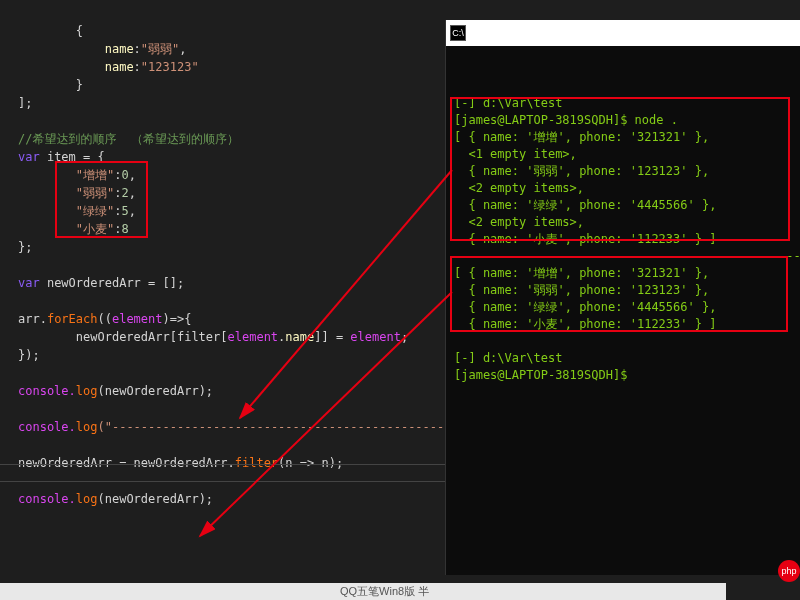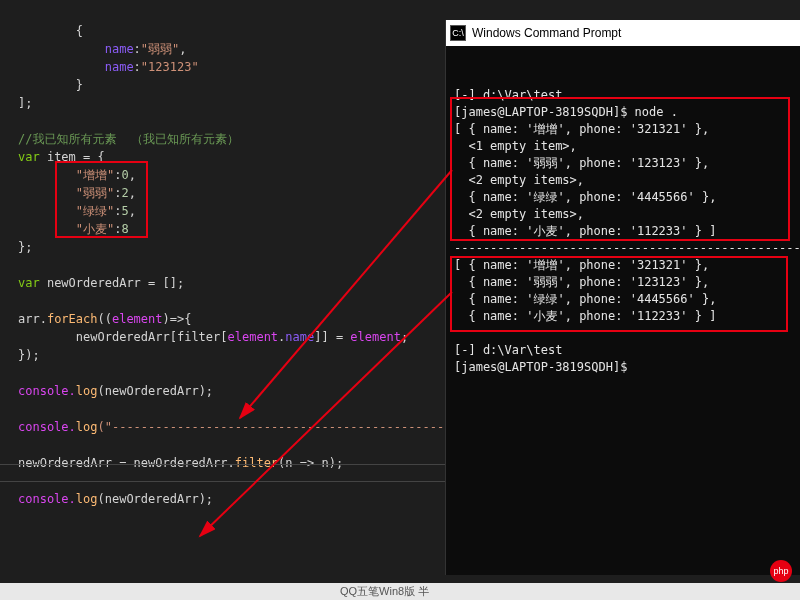--- a/index.html
+++ b/index.html
@@ -17,26 +17,26 @@
     position: absolute;
     left: 0; top: 0;
     width: 445px;
     height: 600px;
     background: #1e1e1e;
     color: #d4d4d4;
     padding: 4px 0 4px 18px;
     line-height: 18px;
     white-space: pre;
   }
-  .kw { color: #84cc16; }
-  .prop { color: #8b5cf6; }
+  .kw { color: #8b5cf6; }
+  .prop { color: #fef9c3; }
   .str { color: #ce9178; }
   .num { color: #b5cea8; }
   .cmt { color: #6a9955; }
-  .fn { color: #fdba74; }
+  .fn { color: #f97316; }
   .var { color: #d946ef; }
   .red-box {
     border: 2px solid #e60012;
     position: absolute;
   }
   .red-box1 { left: 55px; top: 161px; width: 93px; height: 77px; }
 
   .terminal-wrap {
     position: absolute;
     left: 445px; top: 20px;
@@ -60,55 +60,55 @@
     width: 16px; height: 16px;
     background: #000;
     color: #fff;
     font-size: 9px;
     display: flex;
     align-items: center;
     justify-content: center;
     border: 1px solid #555;
   }
   .terminal {
-    color: #e5e5e5;
+    color: #84cc16;
     font-family: Consolas, monospace;
     font-size: 12px;
     line-height: 17px;
-    padding: 7px 8px;
+    padding: 15px 8px;
     white-space: pre;
     position: relative;
   }
   .red-box2 { left: 450px; top: 97px; width: 340px; height: 144px; }
   .red-box3 { left: 450px; top: 256px; width: 338px; height: 76px; }
 
   svg.arrows {
     position: absolute;
     left: 0; top: 0;
     width: 800px; height: 600px;
     pointer-events: none;
   }
   .badge {
     position: absolute;
-    right: 8px; bottom: 18px;
+    right: 0; bottom: 18px;
     width: 22px; height: 22px;
     background: #e60012;
     border-radius: 50%;
     color: #fff;
     font-size: 9px;
     display: flex;
     align-items: center;
     justify-content: center;
     font-family: sans-serif;
     margin-left: 8px;
   }
   .bottom-bar {
     position: absolute;
     left: 0; bottom: 0;
-    width: 800px; height: 17px;
+    width: 726px; height: 17px;
     background: #e8e8e8;
     color: #555;
     font-size: 11px;
     font-family: sans-serif;
     display: flex;
     align-items: center;
     padding-left: 340px;
   }
   .hl-line {
     position: absolute;
@@ -123,21 +123,21 @@
 </head>
 <body>
 
 <div class="editor">
 <span>        {</span>
 <span>            </span><span class="prop">name</span><span>:</span><span class="str">"弱弱"</span><span>,</span>
 <span>            </span><span class="prop">name</span><span>:</span><span class="str">"123123"</span>
 <span>        }</span>
 <span>];</span>
 <span></span>
-<span class="cmt">//我已知所有元素  （我已知所有元素）</span>
+<span class="cmt">//希望达到的顺序  （希望达到的顺序）</span>
 <span class="kw">var</span><span> item = {</span>
         <span class="str">"增增"</span><span>:</span><span class="num">0</span><span>,</span>
         <span class="str">"弱弱"</span><span>:</span><span class="num">2</span><span>,</span>
         <span class="str">"绿绿"</span><span>:</span><span class="num">5</span><span>,</span>
         <span class="str">"小麦"</span><span>:</span><span class="num">8</span>
 <span>};</span>
 
 <span class="kw">var</span><span> newOrderedArr = [];</span>
 
 <span>arr.</span><span class="fn">forEach</span><span>((</span><span class="var">element</span><span>)=&gt;{</span>
@@ -151,21 +151,20 @@
 <span>newOrderedArr = newOrderedArr.</span><span class="fn">filter</span><span>(n =&gt; n);</span>
 
 <span class="var">console.</span><span class="fn">log</span><span>(newOrderedArr);</span>
 </div>
 
 <div class="hl-line hl1"></div>
 
 <div class="terminal-wrap">
   <div class="title-bar">
     <div class="cmd-icon">C:\</div>
-    <span>Windows Command Prompt</span>
   </div>
   <div class="terminal">
 <span></span>
 <span>[-] d:\Var\test</span>
 <span>[james@LAPTOP-3819SQDH]$ node .</span>
 <span>[ { name: '增增', phone: '321321' },</span>
 <span>  &lt;1 empty item&gt;,</span>
 <span>  { name: '弱弱', phone: '123123' },</span>
 <span>  &lt;2 empty items&gt;,</span>
 <span>  { name: '绿绿', phone: '4445566' },</span>

